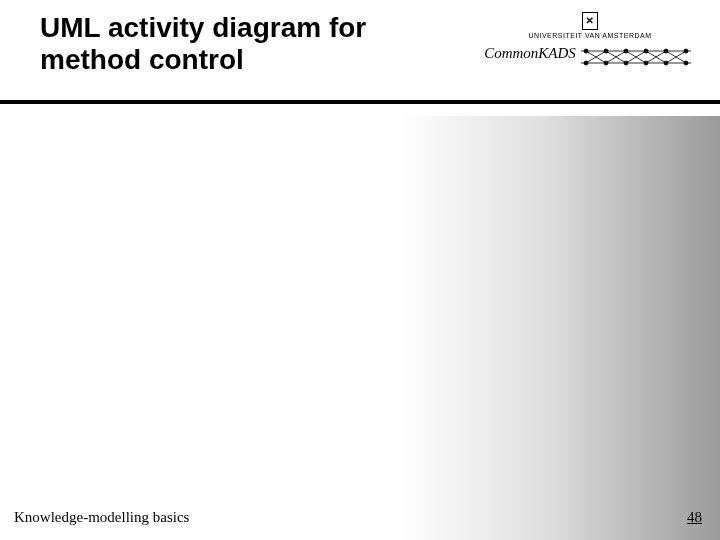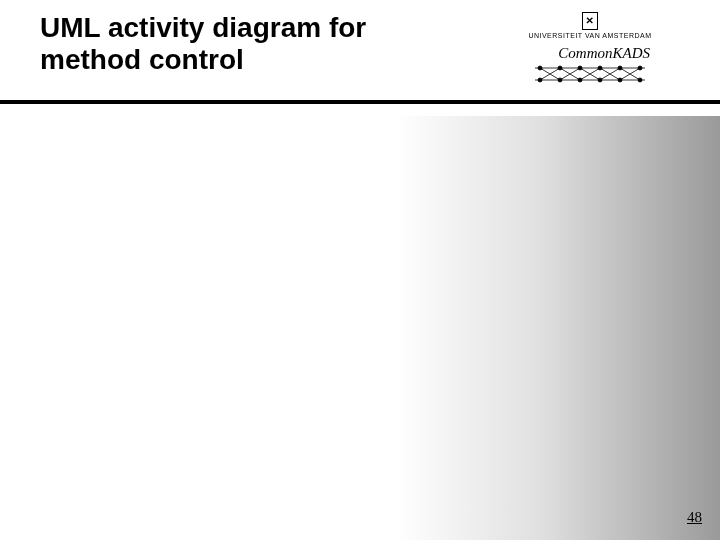--- a/index.html
+++ b/index.html
@@ -62,22 +62,22 @@
     justify-content: center;
     margin-bottom: 2px;
   }
   .uva-x {
     font-size: 10px;
     font-weight: bold;
     line-height: 1;
   }
   .logo-ck {
     display: flex;
-    flex-direction: column;
-    align-items: flex-end;
+    flex-direction: row;
+    align-items: flex-start;
   }
   .ck-text {
     font-family: "Times New Roman", serif;
     font-style: italic;
     font-size: 15px;
     color: #000;
   }
   .ck-graphic {
     width: 120px;
     height: 20px;
@@ -153,15 +153,16 @@
               <circle cx="90" cy="16" r="2"></circle>
               <circle cx="110" cy="16" r="2"></circle>
           </g>
         </svg>
       </div>
     </div>
   </div>
 
   <div class="rule"></div>
 
+  <div class="footer-left">Knowledge-modelling basics</div>
   <div class="footer-right">48</div>
 
 </div>
 
 </body></html>

